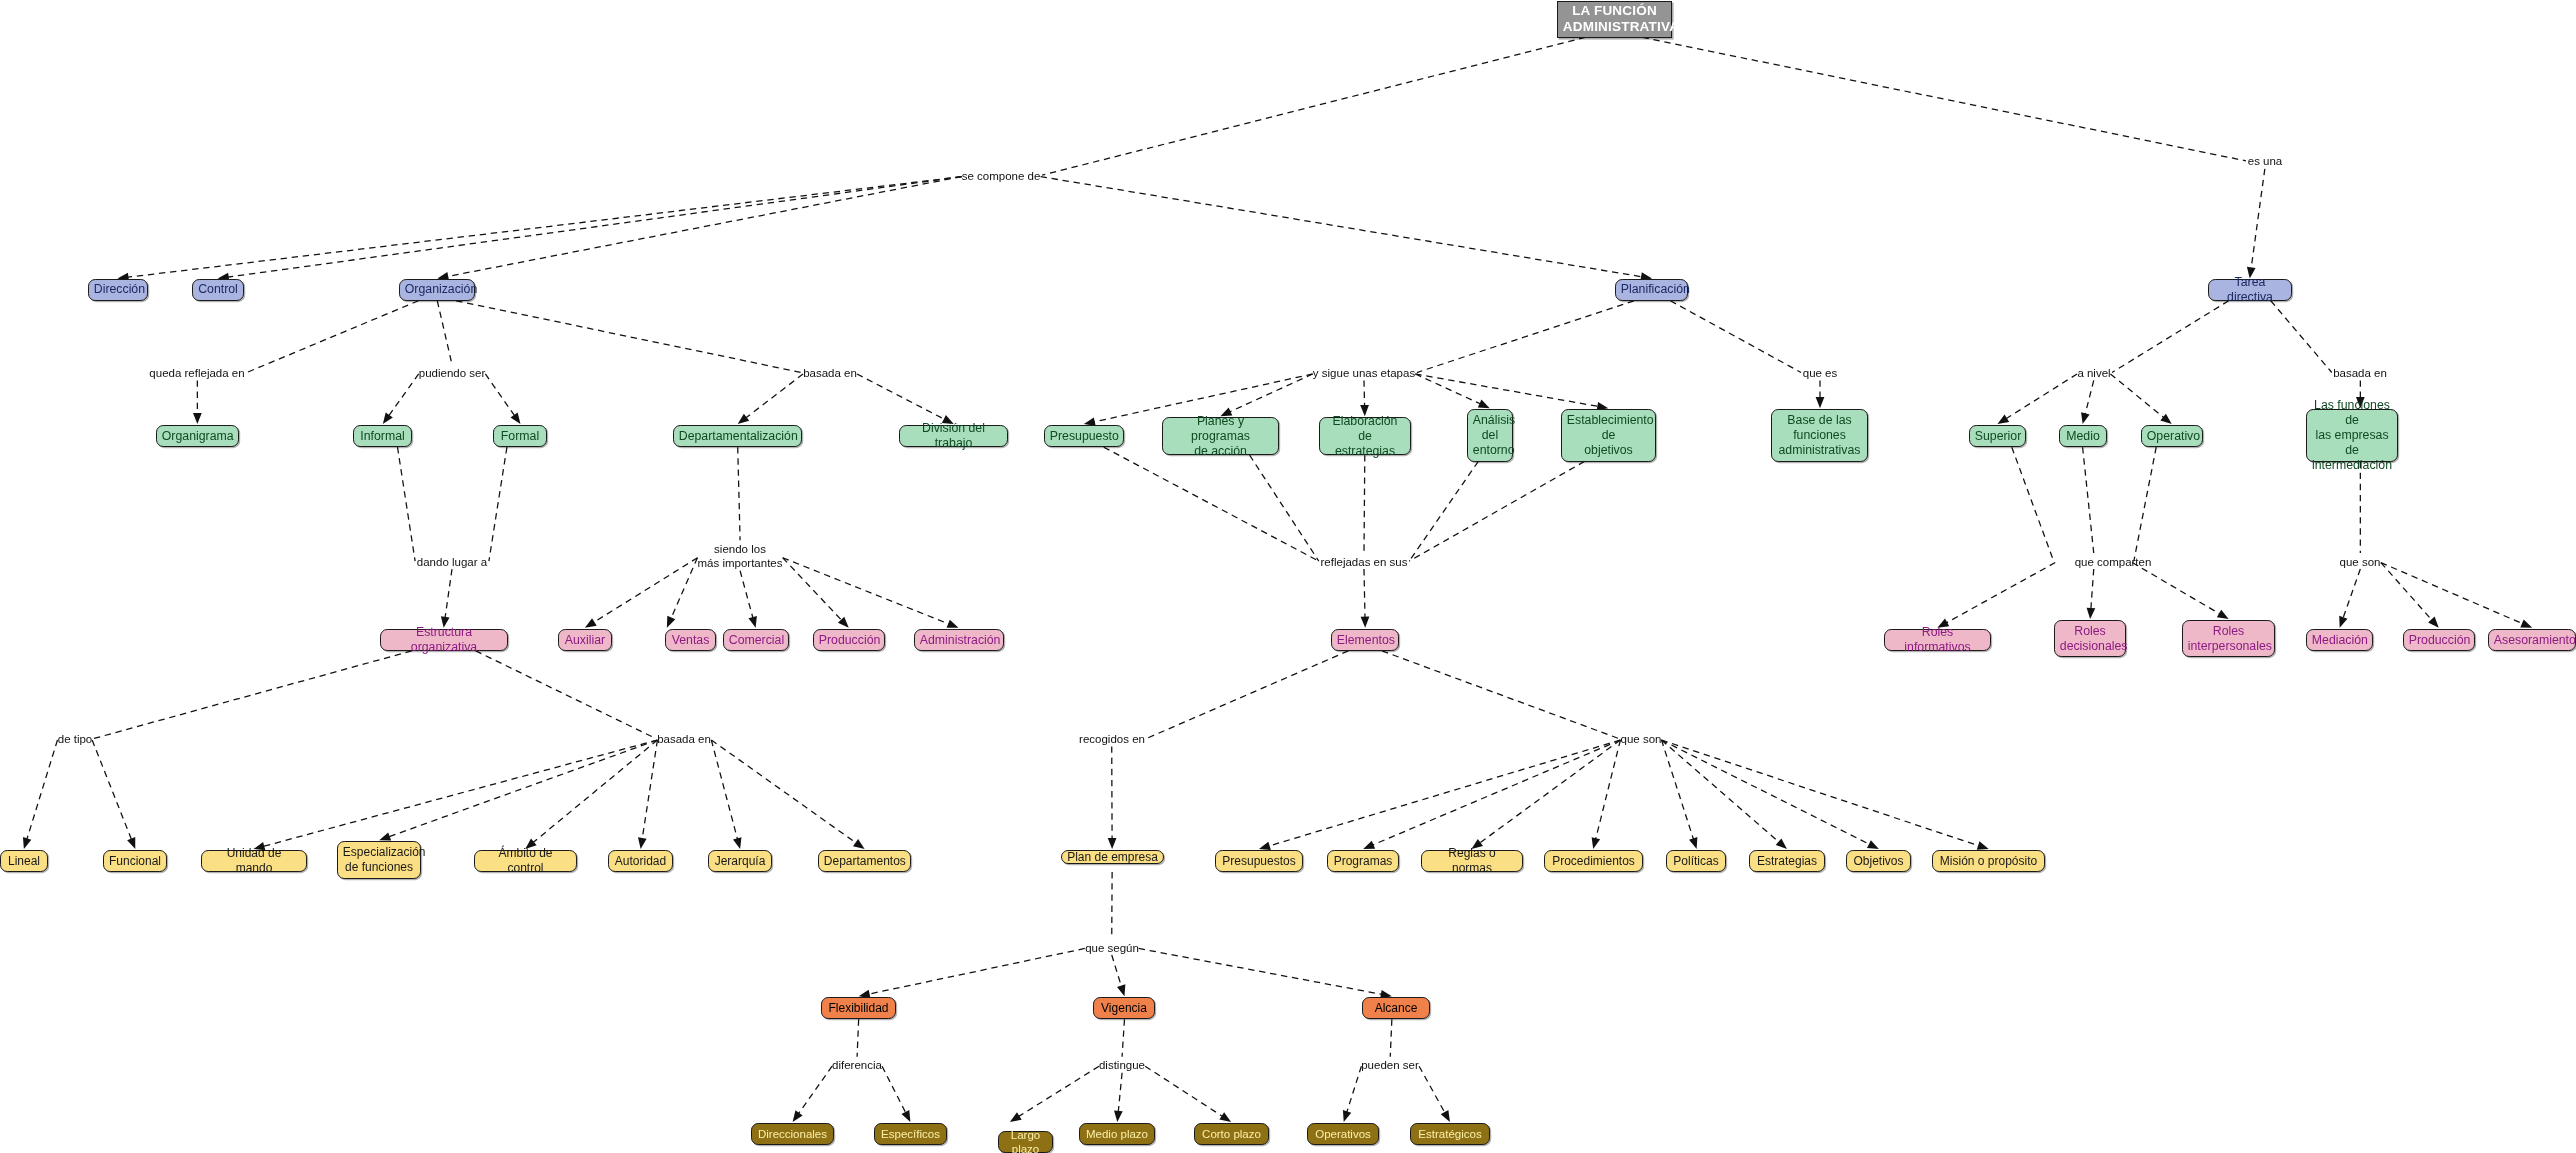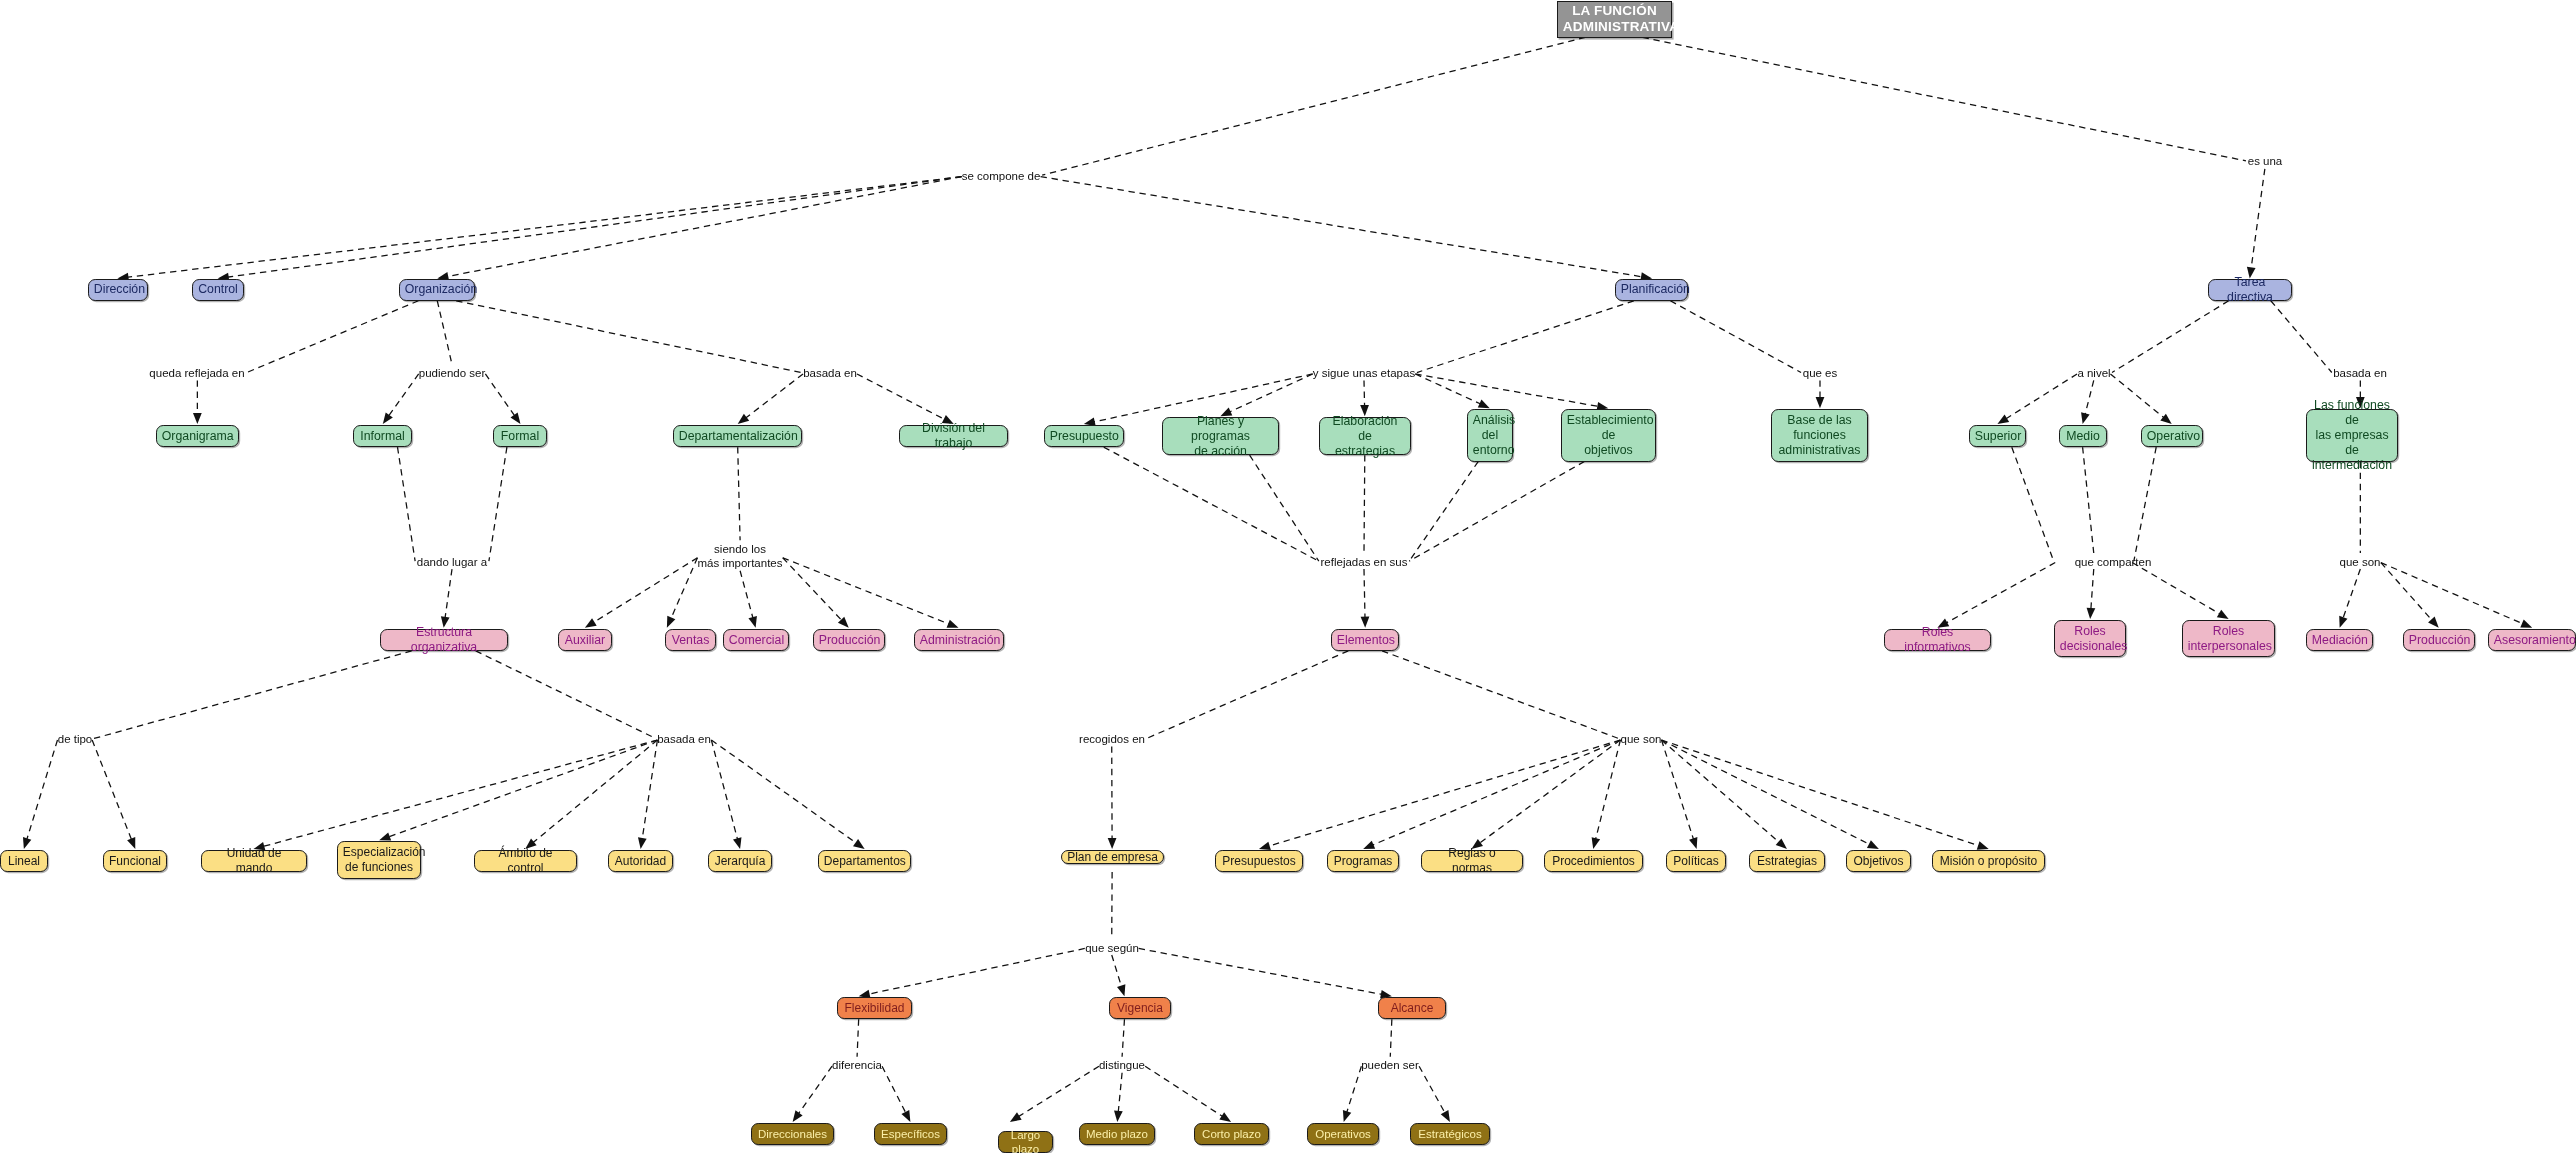--- a/index.html
+++ b/index.html
@@ -43,21 +43,21 @@
   }
   
   .n-blue{background:#aab4e0;color:#1d2a63;font-size:12.3px;}
   
   .n-green{background:#a8debc;color:#104a22;font-size:12.3px;}
   
   .n-pink{background:#eeb8c8;color:#8e1a84;font-size:12.3px;}
   
   .n-yellow{background:#fbdf84;color:#1a1a1a;font-size:12px;}
   
-  .n-orange{background:#f0814a;color:#7f1d1d;font-size:12px;margin-left:16px;}
+  .n-orange{background:#f0814a;color:#000000;font-size:12px;}
   
   .n-olive{background:#8f7115;color:#fbefa8;font-size:11.5px;}
 
   .elabel{
     position:absolute;
     font-size:11.5px;
     color:#111111;
     white-space:pre-line;
     text-align:center;
     line-height:1.25;

